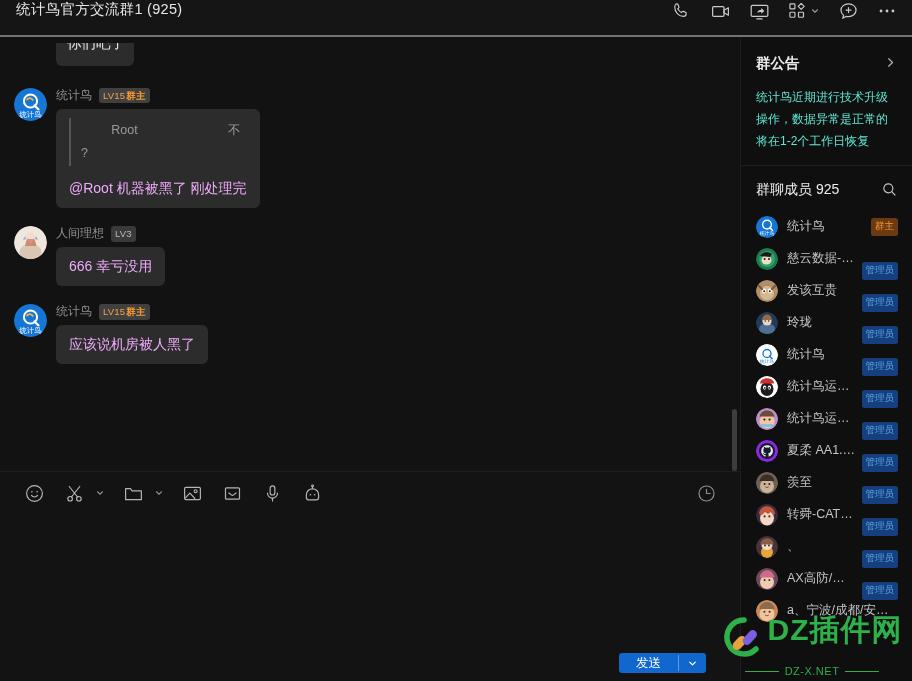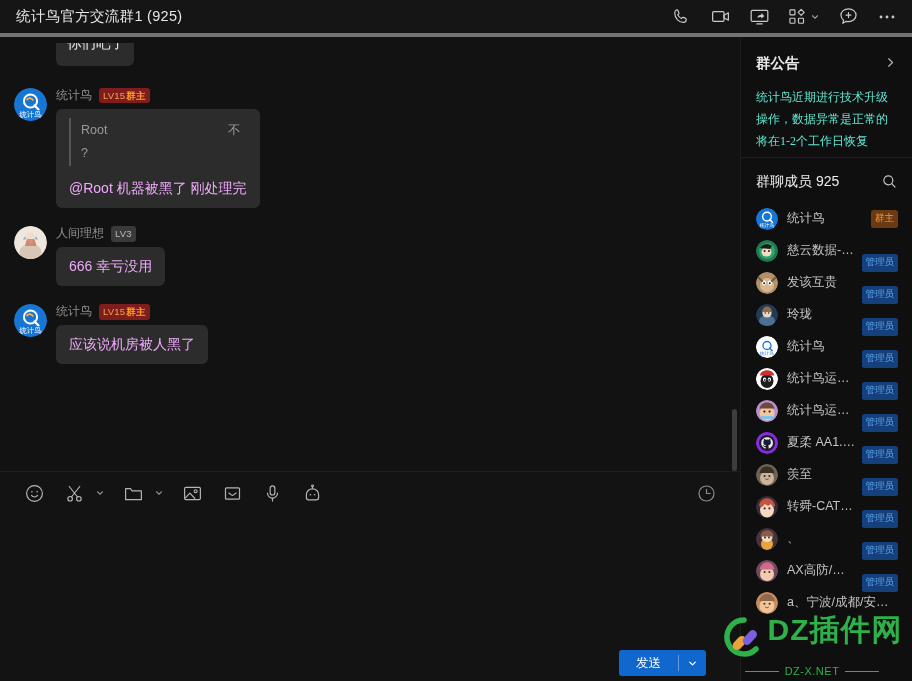--- a/index.html
+++ b/index.html
@@ -9,23 +9,23 @@
     font-family: "Liberation Sans", "DejaVu Sans", sans-serif;
     overflow: hidden;
     color: #d0d0d0;
   }
   #app { position: relative; width: 912px; height: 681px; display: flex; flex-direction: column; }
 
   
   .titlebar {
     height: 37px; min-height: 37px;
     background: #151515;
-    display: flex; align-items: center;
+    display: flex; align-items: flex-start;
     padding: 0 14px 0 16px;
-    border-bottom: 4px solid #737373;
+    border-bottom: 2px solid #737373;
   }
   .title-text { font-size: 14.5px; color: #e6e6e6; letter-spacing: .3px; }
   .titlebar-actions { margin-left: auto; display: flex; align-items: center; gap: 17px; }
   .tb-ico { width: 22px; height: 22px; display: flex; align-items: center; justify-content: center; cursor: pointer; }
   .tb-ico svg { display: block; }
   .tb-group { display: flex; align-items: center; gap: 3px; cursor: pointer; }
 
   
   .body-split { flex: 1; display: flex; min-height: 0; }
 
@@ -43,33 +43,33 @@
   }
   .avatar svg { display:block; width: 33px; height: 33px; }
   .msg-body { display: flex; flex-direction: column; min-width: 0; }
   .msg-meta { display: flex; align-items: center; gap: 7px; margin-bottom: 6px; height: 15px; }
   .msg-name { font-size: 12px; color: #8f8f8f; }
   .badge {
     font-size: 9.5px; line-height: 1; padding: 3px 4px 3px 4px; border-radius: 3px;
     display: inline-flex; align-items: center; gap: 1px; letter-spacing: .2px;
   }
   .badge.lv-plain { background: #3a3a3a; color: #b9b9b9; }
-  .badge.lv-owner { background: #7f1d1d; color: #f0a24a; }
+  .badge.lv-owner { background: #404040; color: #f0a24a; }
   .badge.lv-owner .owner-part { color: #ff9a2e; font-weight: bold; }
   .bubble {
     background: #2c2c2c; border-radius: 6px; padding: 9px 13px;
     font-size: 14px; color: #e8e8e8; line-height: 1.5; max-width: 560px;
     width: fit-content;
   }
   .quote {
     border-left: 2px solid #565656; padding: 1px 6px 1px 10px; margin-bottom: 12px;
     color: #9a9a9a; font-size: 12.5px; line-height: 1.85; min-height: 46px;
   }
   .quote-row { display: flex; align-items: flex-start; }
-  .quote-head { flex: 1; }
+  .quote-head { flex: 1; text-align: center; }
   .quote-tail { margin-left: 60px; }
   .quote-q { display: block; }
   .bubble-text { font-size: 14px; color: #f0abfc; }
 
   .partial-wrap { padding: 0 14px; margin-bottom: 22px; }
   .partial-bubble {
     background: #2c2c2c; border-radius: 0 0 6px 6px; width: 78px; height: 23px;
     margin-left: 42px; overflow: hidden; position: relative;
   }
   .partial-bubble span {
@@ -88,30 +88,30 @@
   .tool-with-caret { display: flex; align-items: center; cursor: pointer; }
   .caret { margin-left: 1px; margin-right: 8px; }
   .tools-right { margin-left: auto; display: flex; align-items: center; }
   .editor { flex: 1; padding: 4px 18px; }
   .editor-input {
     width: 100%; height: 100%; background: transparent; border: 0; outline: none;
     color: #e6e6e6; font-size: 14px; font-family: inherit; resize: none;
   }
   .send-row { height: 40px; display: flex; align-items: center; justify-content: flex-end; padding: 0 34px 8px 0; }
   .send-btn {
-    display: flex; align-items: center; height: 26px; border-radius: 3px;
+    display: flex; align-items: center; height: 20px; border-radius: 3px;
     background: #1068cf; color: #fff; font-size: 12.5px; cursor: pointer; overflow: hidden; margin-top: 12px;
   }
   .send-label { padding: 0 17px; line-height: 26px; }
   .send-sep { width: 1px; height: 16px; background: rgba(255,255,255,.35); }
   .send-caret { width: 27px; height: 26px; display: flex; align-items: center; justify-content: center; }
 
   
   .right-col { flex: 1; background: #0f0f0f; border-left: 1px solid #1d1d1d; display: flex; flex-direction: column; min-width: 0; }
-  .announce { padding: 17px 15px 4px 15px; border-bottom: 1px solid #1d1d1d; font-family: Liberation Serif, serif; }
+  .announce { padding: 17px 15px 12px 15px; border-bottom: 1px solid #1d1d1d; }
   .announce-head { display: flex; align-items: center; margin-bottom: 13px; cursor: pointer; }
   .announce-title { font-size: 14.5px; color: #e9e9e9; font-weight: bold; }
   .announce-arrow { margin-left: auto; }
   .announce-body { font-size: 12px; color: #5eead4; line-height: 1.85; }
   .members { flex: 1; display: flex; flex-direction: column; min-height: 0; }
   .members-head { display: flex; align-items: center; padding: 15px 15px 12px 15px; }
   .members-title { font-size: 14px; color: #ededed; font-weight: normal; }
   .members-search { margin-left: auto; cursor: pointer; display: flex; }
   .member-list { flex: 1; overflow: hidden; padding-bottom: 4px; }
   .member {

